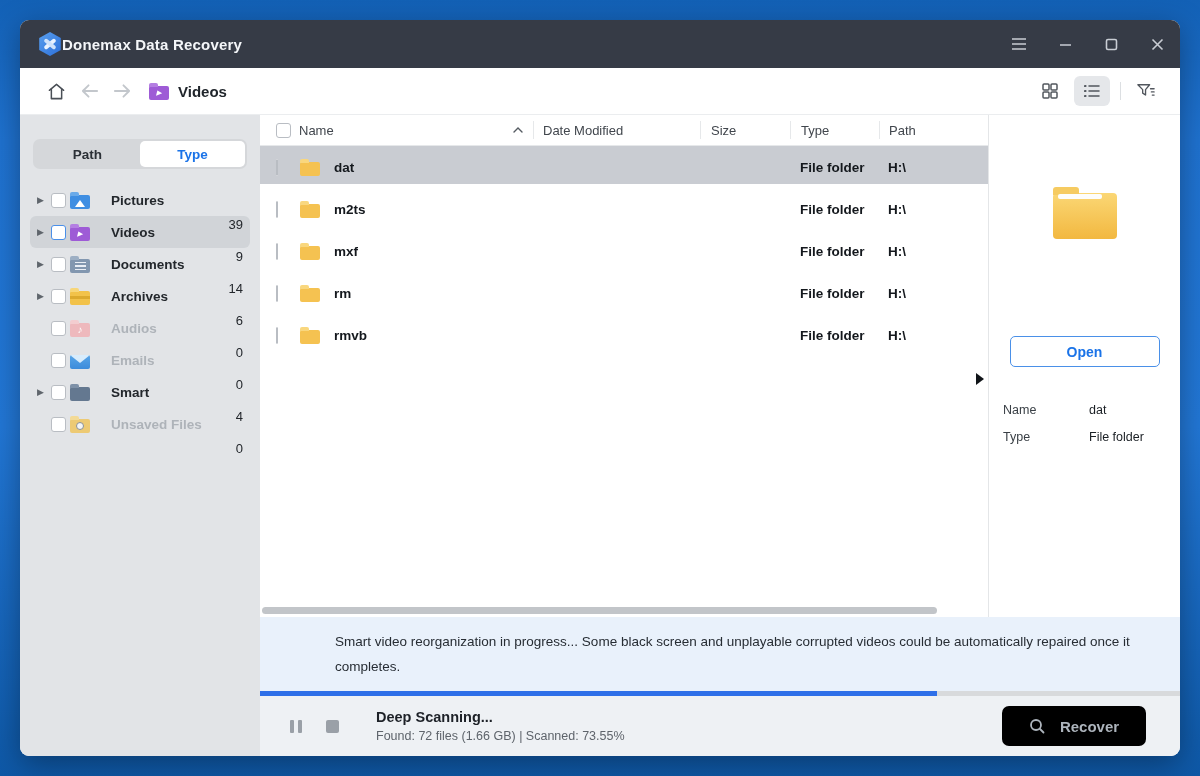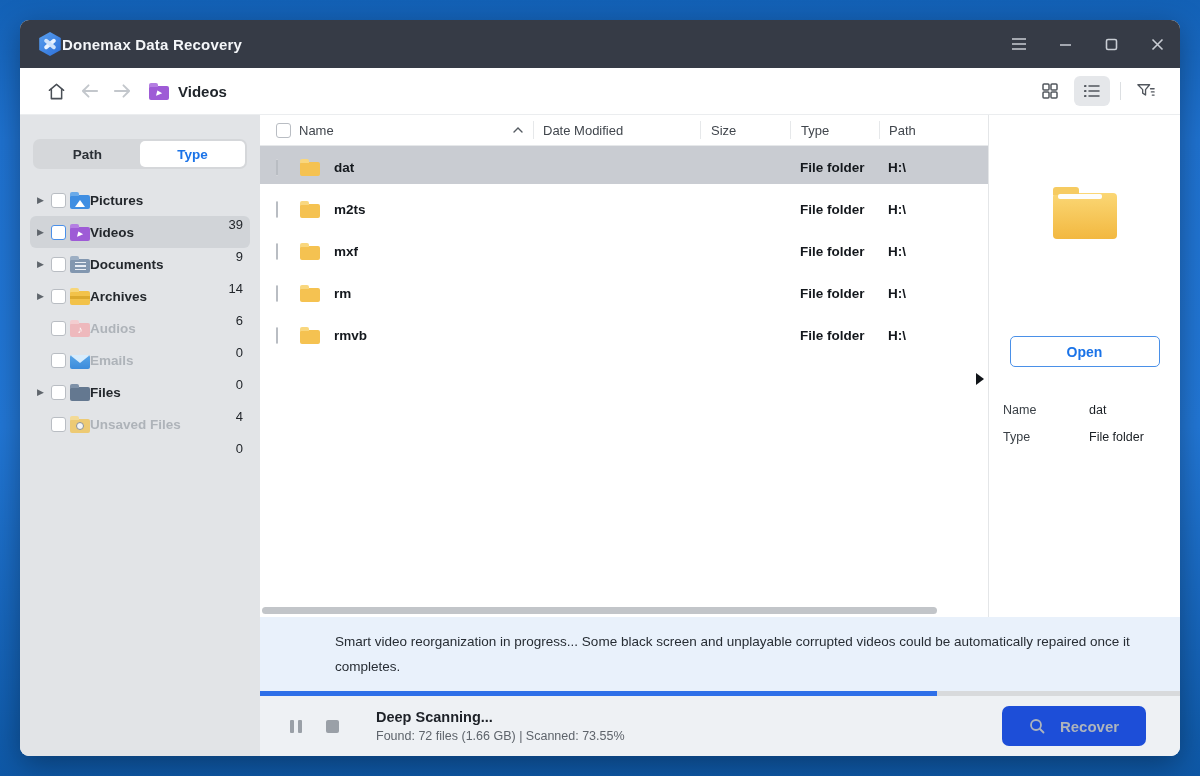--- a/index.html
+++ b/index.html
@@ -46,21 +46,21 @@
   .seg-opt { flex:1; display:flex; align-items:center; justify-content:center; font-size:13.5px; font-weight:bold;
     color:#2b3036; border-radius:5px; cursor:pointer; }
   .seg-opt.active { background:#fff; color:#1a73e8; }
   .tree { margin-top:15px; }
   .item { height:32px; margin:0 10px; border-radius:6px; display:flex; align-items:center; padding:0 7px; cursor:pointer; }
   .item.selected { background:#d1d4d8; }
   .arrow { width:14px; font-size:9px; color:#5f656c; flex:0 0 auto; }
   .arrow.hide { visibility:hidden; }
   .cbx { width:15px; height:15px; border:1.5px solid #b9bdc3; border-radius:3px; background:#fff; flex:0 0 auto; margin-right:4px; }
   .cbx.blue { border-color:#4a8fe8; }
-  .item-label { font-size:13.5px; font-weight:bold; color:#23272c; margin-left:0; white-space:nowrap; }
+  .item-label { font-size:13.5px; font-weight:bold; color:#23272c; margin-left:21px; white-space:nowrap; }
   .item-count { margin-left:auto; font-size:13px; color:#23272c;margin-top:48px; }
   .item.dim .item-label { color:#aeb3b9; }
 
   
   .fold { position:relative; width:20px; height:14px; border-radius:2px; background:var(--fc,#f5bf4f);
     margin-top:3px; flex:0 0 auto; display:flex; align-items:center; justify-content:center; }
   .fold::before { content:""; position:absolute; top:-3px; left:0; width:9px; height:4px;
     border-radius:2px 2px 0 0; background:var(--ft,#f9d57d); }
   .f-gold { --fc:#f5c251; --ft:#f9d77e; }
   .f-pic  { --fc:#3f8ee2; --ft:#6aaae9; }
@@ -125,21 +125,21 @@
   .infotext { margin-left:75px; max-width:810px; font-size:13.5px; color:#272d34; line-height:25px; }
   .progressbar { height:5px; background:#d8dadc; flex:0 0 auto; }
   .progressfill { height:100%; background:#2e6fe8; width:0; }
   .bottombar { height:60px; background:#eef1f4; display:flex; align-items:center; flex:0 0 auto; padding:0 34px 0 30px; }
   .pause-ic { display:flex; gap:4px; cursor:pointer; margin-right:24px; }
   .pause-ic span { width:4px; height:13px; background:#9aa0a7; border-radius:1px; }
   .stop-ic { width:13px; height:13px; background:#9aa0a7; border-radius:2px; cursor:pointer; margin-right:37px; }
   .scanblock { display:flex; flex-direction:column; gap:4px; flex:1; }
   .scantitle { font-size:14.5px; font-weight:bold; color:#1d2127; }
   .scandetail { font-size:12.5px; color:#5e646b; }
-  .recover-btn { width:144px; height:40px; border-radius:7px; background:#1d4ed8; display:flex; align-items:center;
+  .recover-btn { width:144px; height:40px; border-radius:7px; background:#000000; display:flex; align-items:center;
     justify-content:center; gap:15px; cursor:default; }
   .recover-btn span { font-size:15px; font-weight:bold; color:#adb4bc; }
 </style>
 </head>
 <body>
 
 <div class="stage">
   <div class="window">
 
     <div class="titlebar">
@@ -284,21 +284,21 @@
             <span class="cbx"></span>
             <span class="envelope"></span>
             <span class="item-label">Emails</span>
             <span class="item-count">0</span>
           </div>
 
           <div class="item">
             <span class="arrow">▶</span>
             <span class="cbx"></span>
             <span class="fold f-oth"></span>
-            <span class="item-label">Files</span>
+            <span class="item-label">Smart</span>
             <span class="item-count">4</span>
           </div>
 
           <div class="item dim">
             <span class="arrow hide">▶</span>
             <span class="cbx"></span>
             <span class="fold f-uns">
                 <i class="g-clock"></i>
               </span>
             <span class="item-label">Unsaved Files</span>

